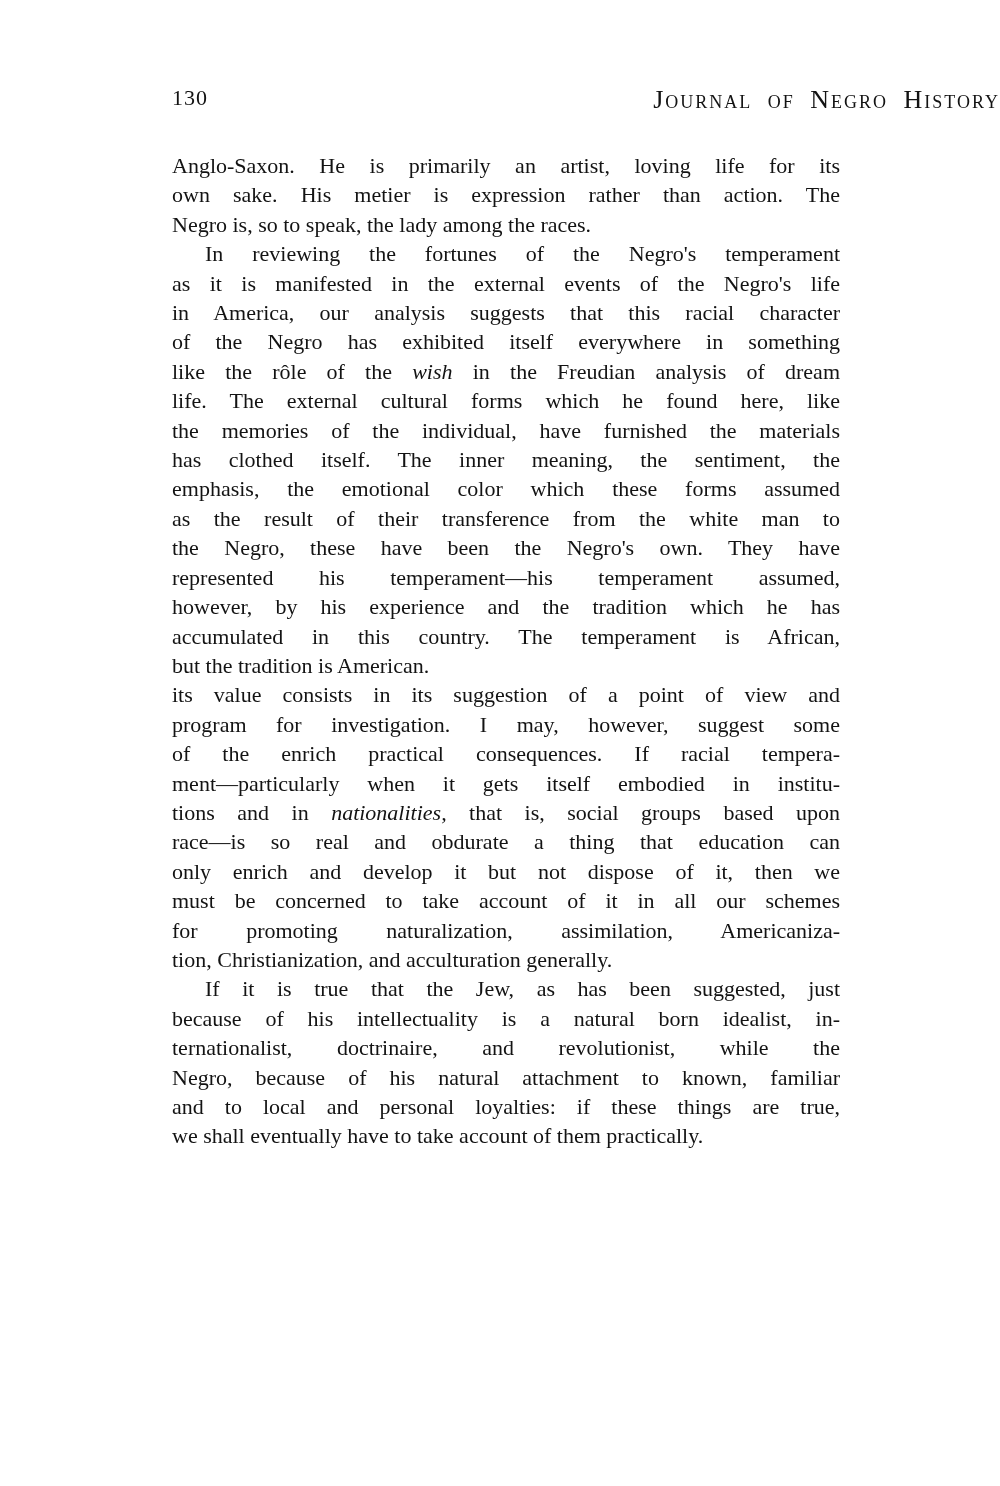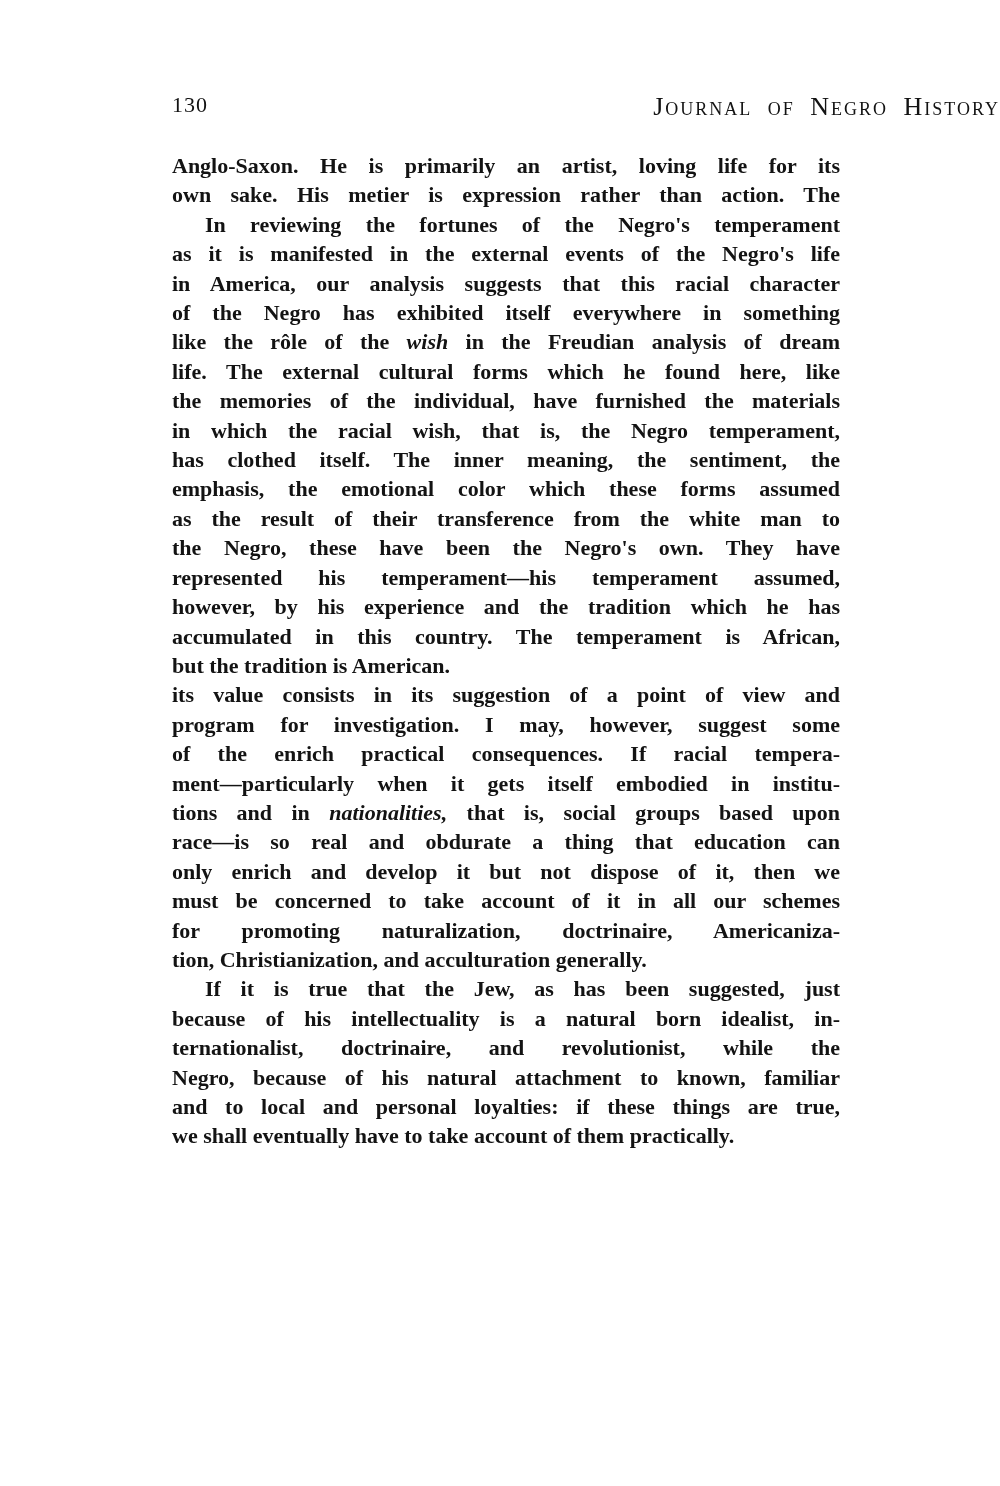--- a/index.html
+++ b/index.html
@@ -11,21 +11,21 @@
     position: relative;
     width: 1000px;
     height: 1486px;
     background: #ffffff;
     color: #131313;
     font-family: "Liberation Serif", "DejaVu Serif", serif;
     overflow: hidden;
   }
   .page-header {
     position: absolute;
-    top: 92px;
+    top: 85px;
     left: 0;
     right: 0;
     height: 30px;
   }
   .page-number {
     position: absolute;
     left: 172px;
     top: 0;
     font-size: 22px;
     letter-spacing: 1px;
@@ -47,21 +47,20 @@
     top: 151px;
     width: 668px;
     font-size: 22px;
     line-height: 29.4px;
   }
   .line {
     text-align: justify;
     text-align-last: justify;
     white-space: nowrap;       
     text-justify: inter-word;
-    font-weight: bold;
   }
   .line.first {
     text-indent: 33px;
   }
   .line.last {
     text-align-last: left;
     white-space: normal;
   }
   .line em {
     font-style: italic;
@@ -71,45 +70,45 @@
 <body>
 
 <div class="page">
   <header class="page-header">
     <span class="page-number">130</span>
     <div class="journal-title">Journal of Negro History</div>
   </header>
   <main class="page-body">
       <div class="line">Anglo-Saxon. He is primarily an artist, loving life for its</div>
       <div class="line">own sake. His metier is expression rather than action. The</div>
+      <div class="line last">Negro is, so to speak, the lady among the races.</div>
       <div class="line first">In reviewing the fortunes of the Negro's temperament</div>
       <div class="line">as it is manifested in the external events of the Negro's life</div>
       <div class="line">in America, our analysis suggests that this racial character</div>
       <div class="line">of the Negro has exhibited itself everywhere in something</div>
       <div class="line">like the rôle of the <em>wish</em> in the Freudian analysis of dream</div>
       <div class="line">life. The external cultural forms which he found here, like</div>
       <div class="line">the memories of the individual, have furnished the materials</div>
-      <div class="line">in which the racial wish, that is, the Negro temperament,</div>
       <div class="line">has clothed itself. The inner meaning, the sentiment, the</div>
       <div class="line">emphasis, the emotional color which these forms assumed</div>
       <div class="line">as the result of their transference from the white man to</div>
       <div class="line">the Negro, these have been the Negro's own. They have</div>
       <div class="line">represented his temperament—his temperament assumed,</div>
       <div class="line">however, by his experience and the tradition which he has</div>
       <div class="line">accumulated in this country. The temperament is African,</div>
       <div class="line last">but the tradition is American.</div>
       <div class="line">its value consists in its suggestion of a point of view and</div>
       <div class="line">program for investigation. I may, however, suggest some</div>
       <div class="line">of the enrich practical consequences. If racial tempera-</div>
       <div class="line">ment—particularly when it gets itself embodied in institu-</div>
       <div class="line">tions and in <em>nationalities,</em> that is, social groups based upon</div>
       <div class="line">race—is so real and obdurate a thing that education can</div>
       <div class="line">only enrich and develop it but not dispose of it, then we</div>
       <div class="line">must be concerned to take account of it in all our schemes</div>
-      <div class="line">for promoting naturalization, doctrinaire, Americaniza-</div>
+      <div class="line">for promoting naturalization, assimilation, Americaniza-</div>
       <div class="line last">tion, Christianization, and acculturation generally.</div>
       <div class="line first">If it is true that the Jew, as has been suggested, just</div>
       <div class="line">because of his intellectuality is a natural born idealist, in-</div>
       <div class="line">ternationalist, doctrinaire, and revolutionist, while the</div>
       <div class="line">Negro, because of his natural attachment to known, familiar</div>
       <div class="line">and to local and personal loyalties: if these things are true,</div>
       <div class="line last">we shall eventually have to take account of them practically.</div>
     </main>
 </div>
 

